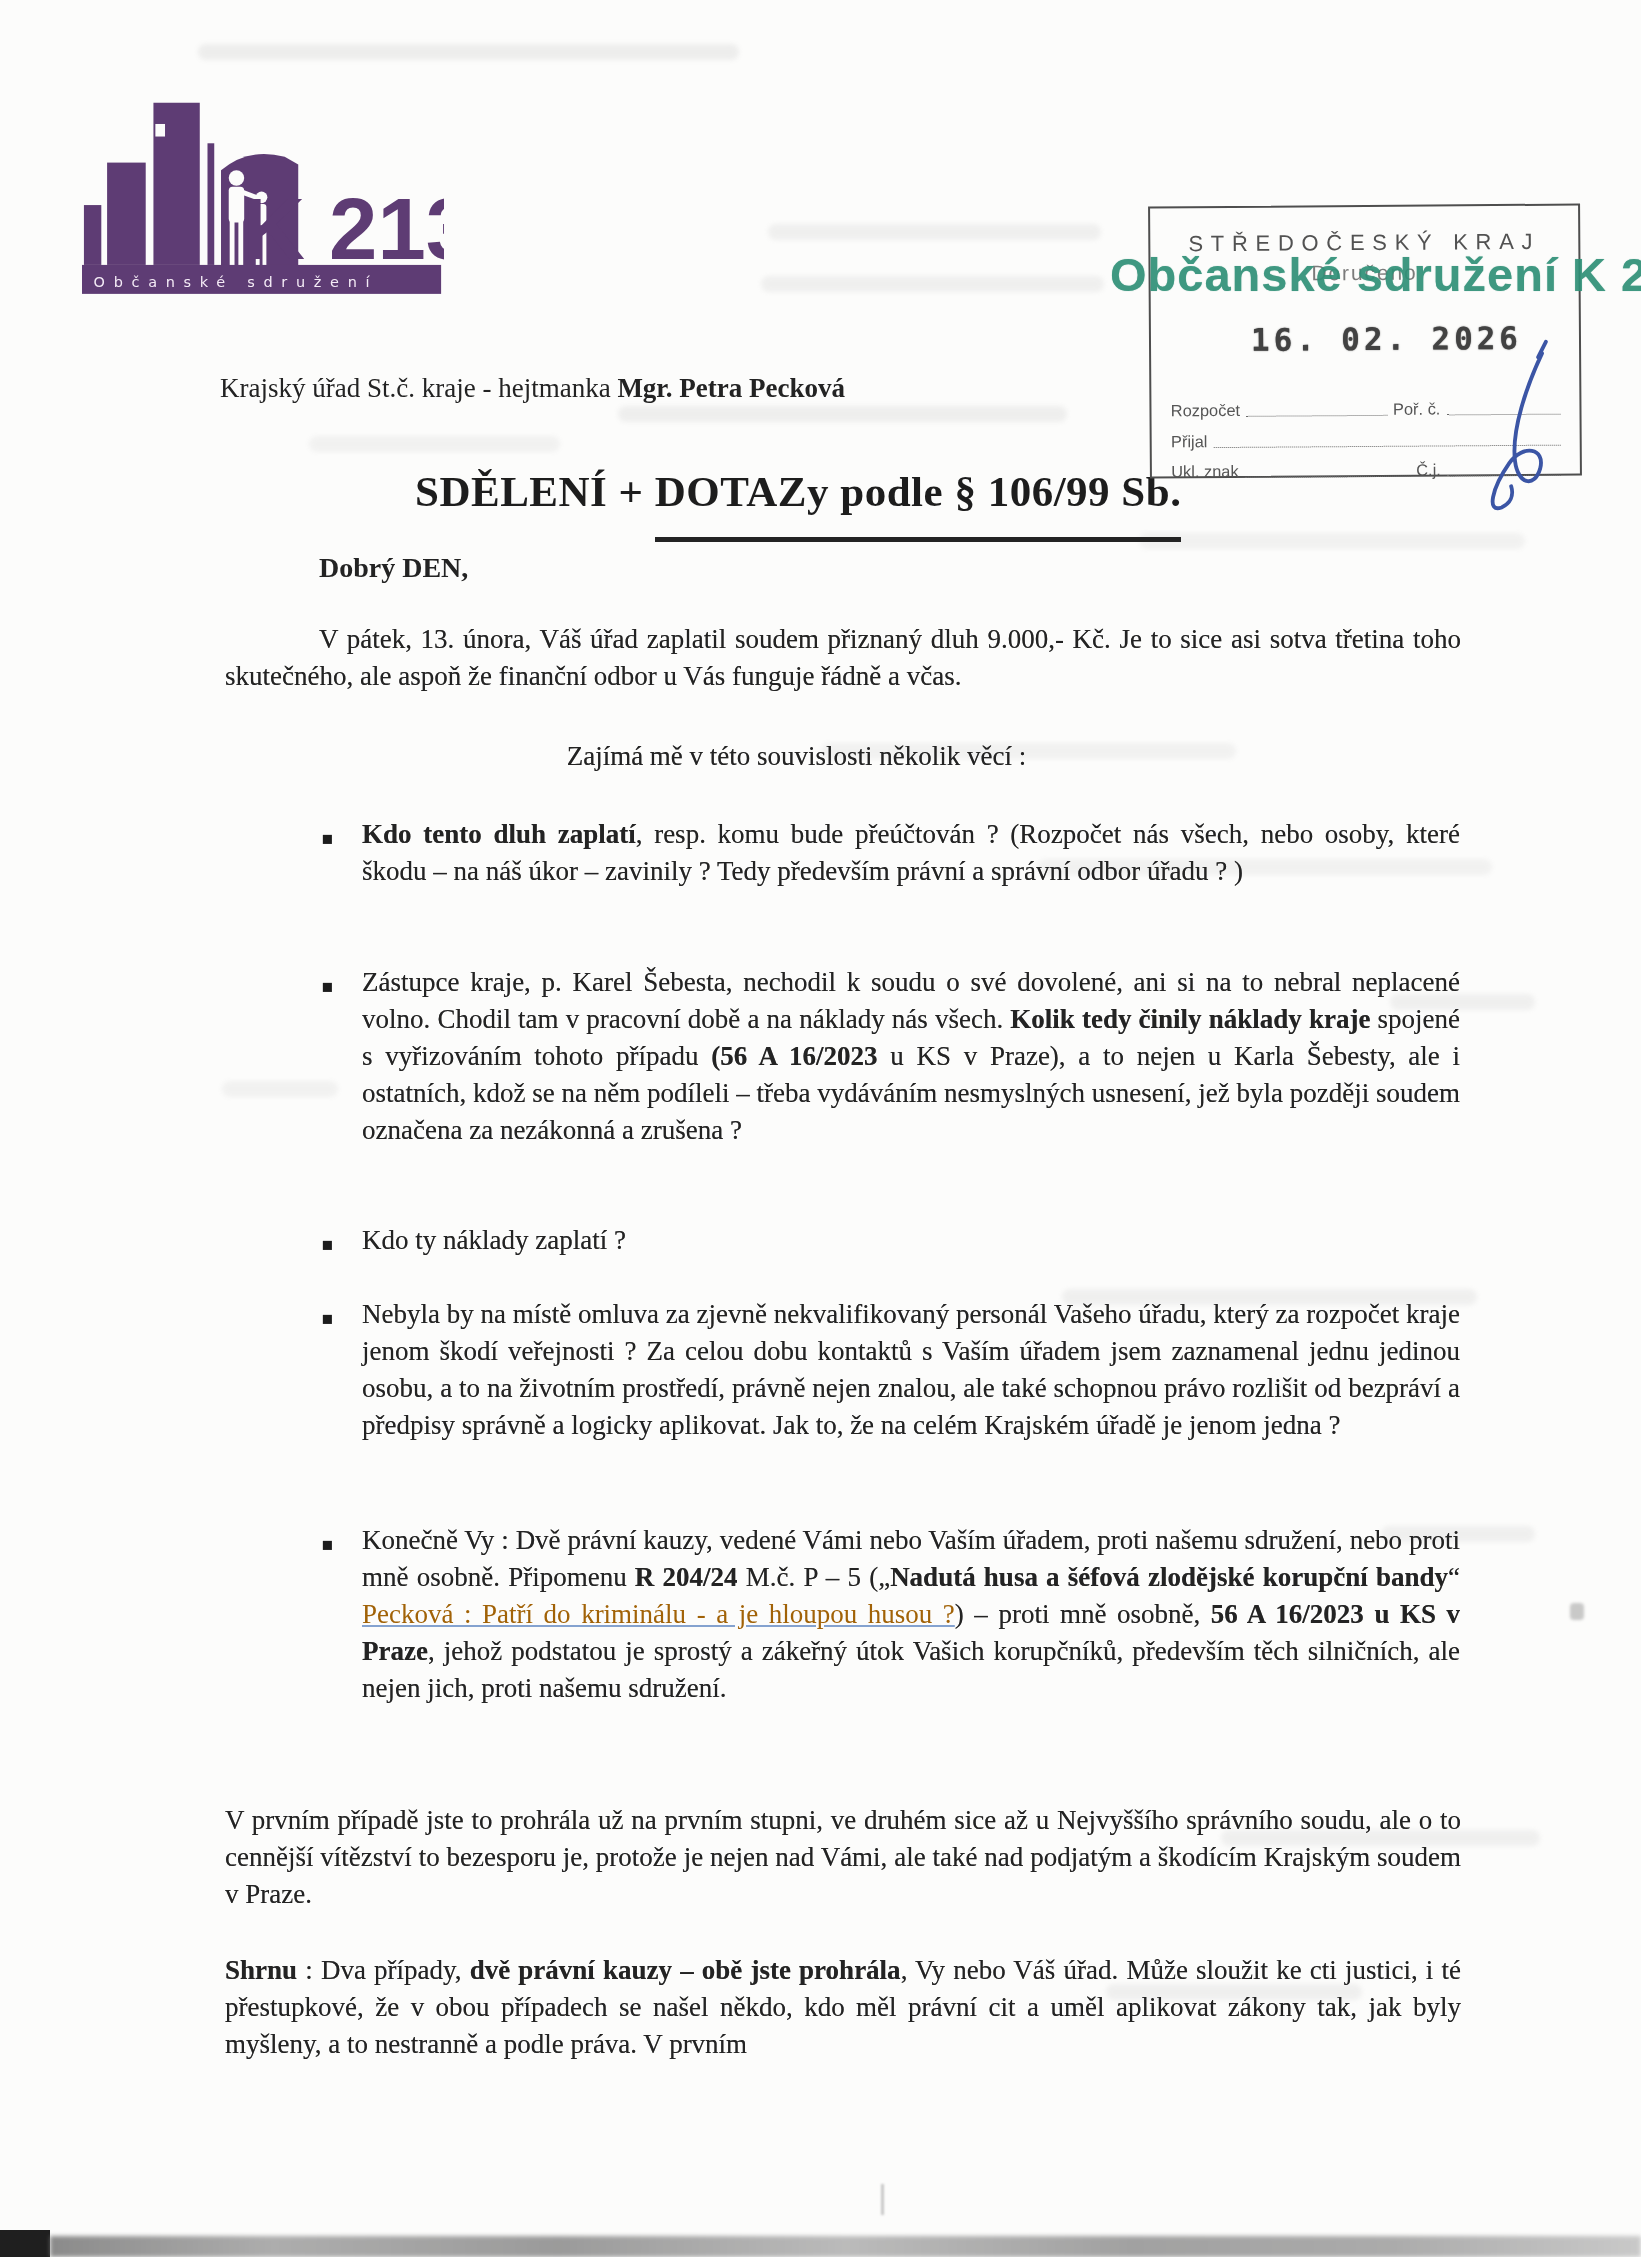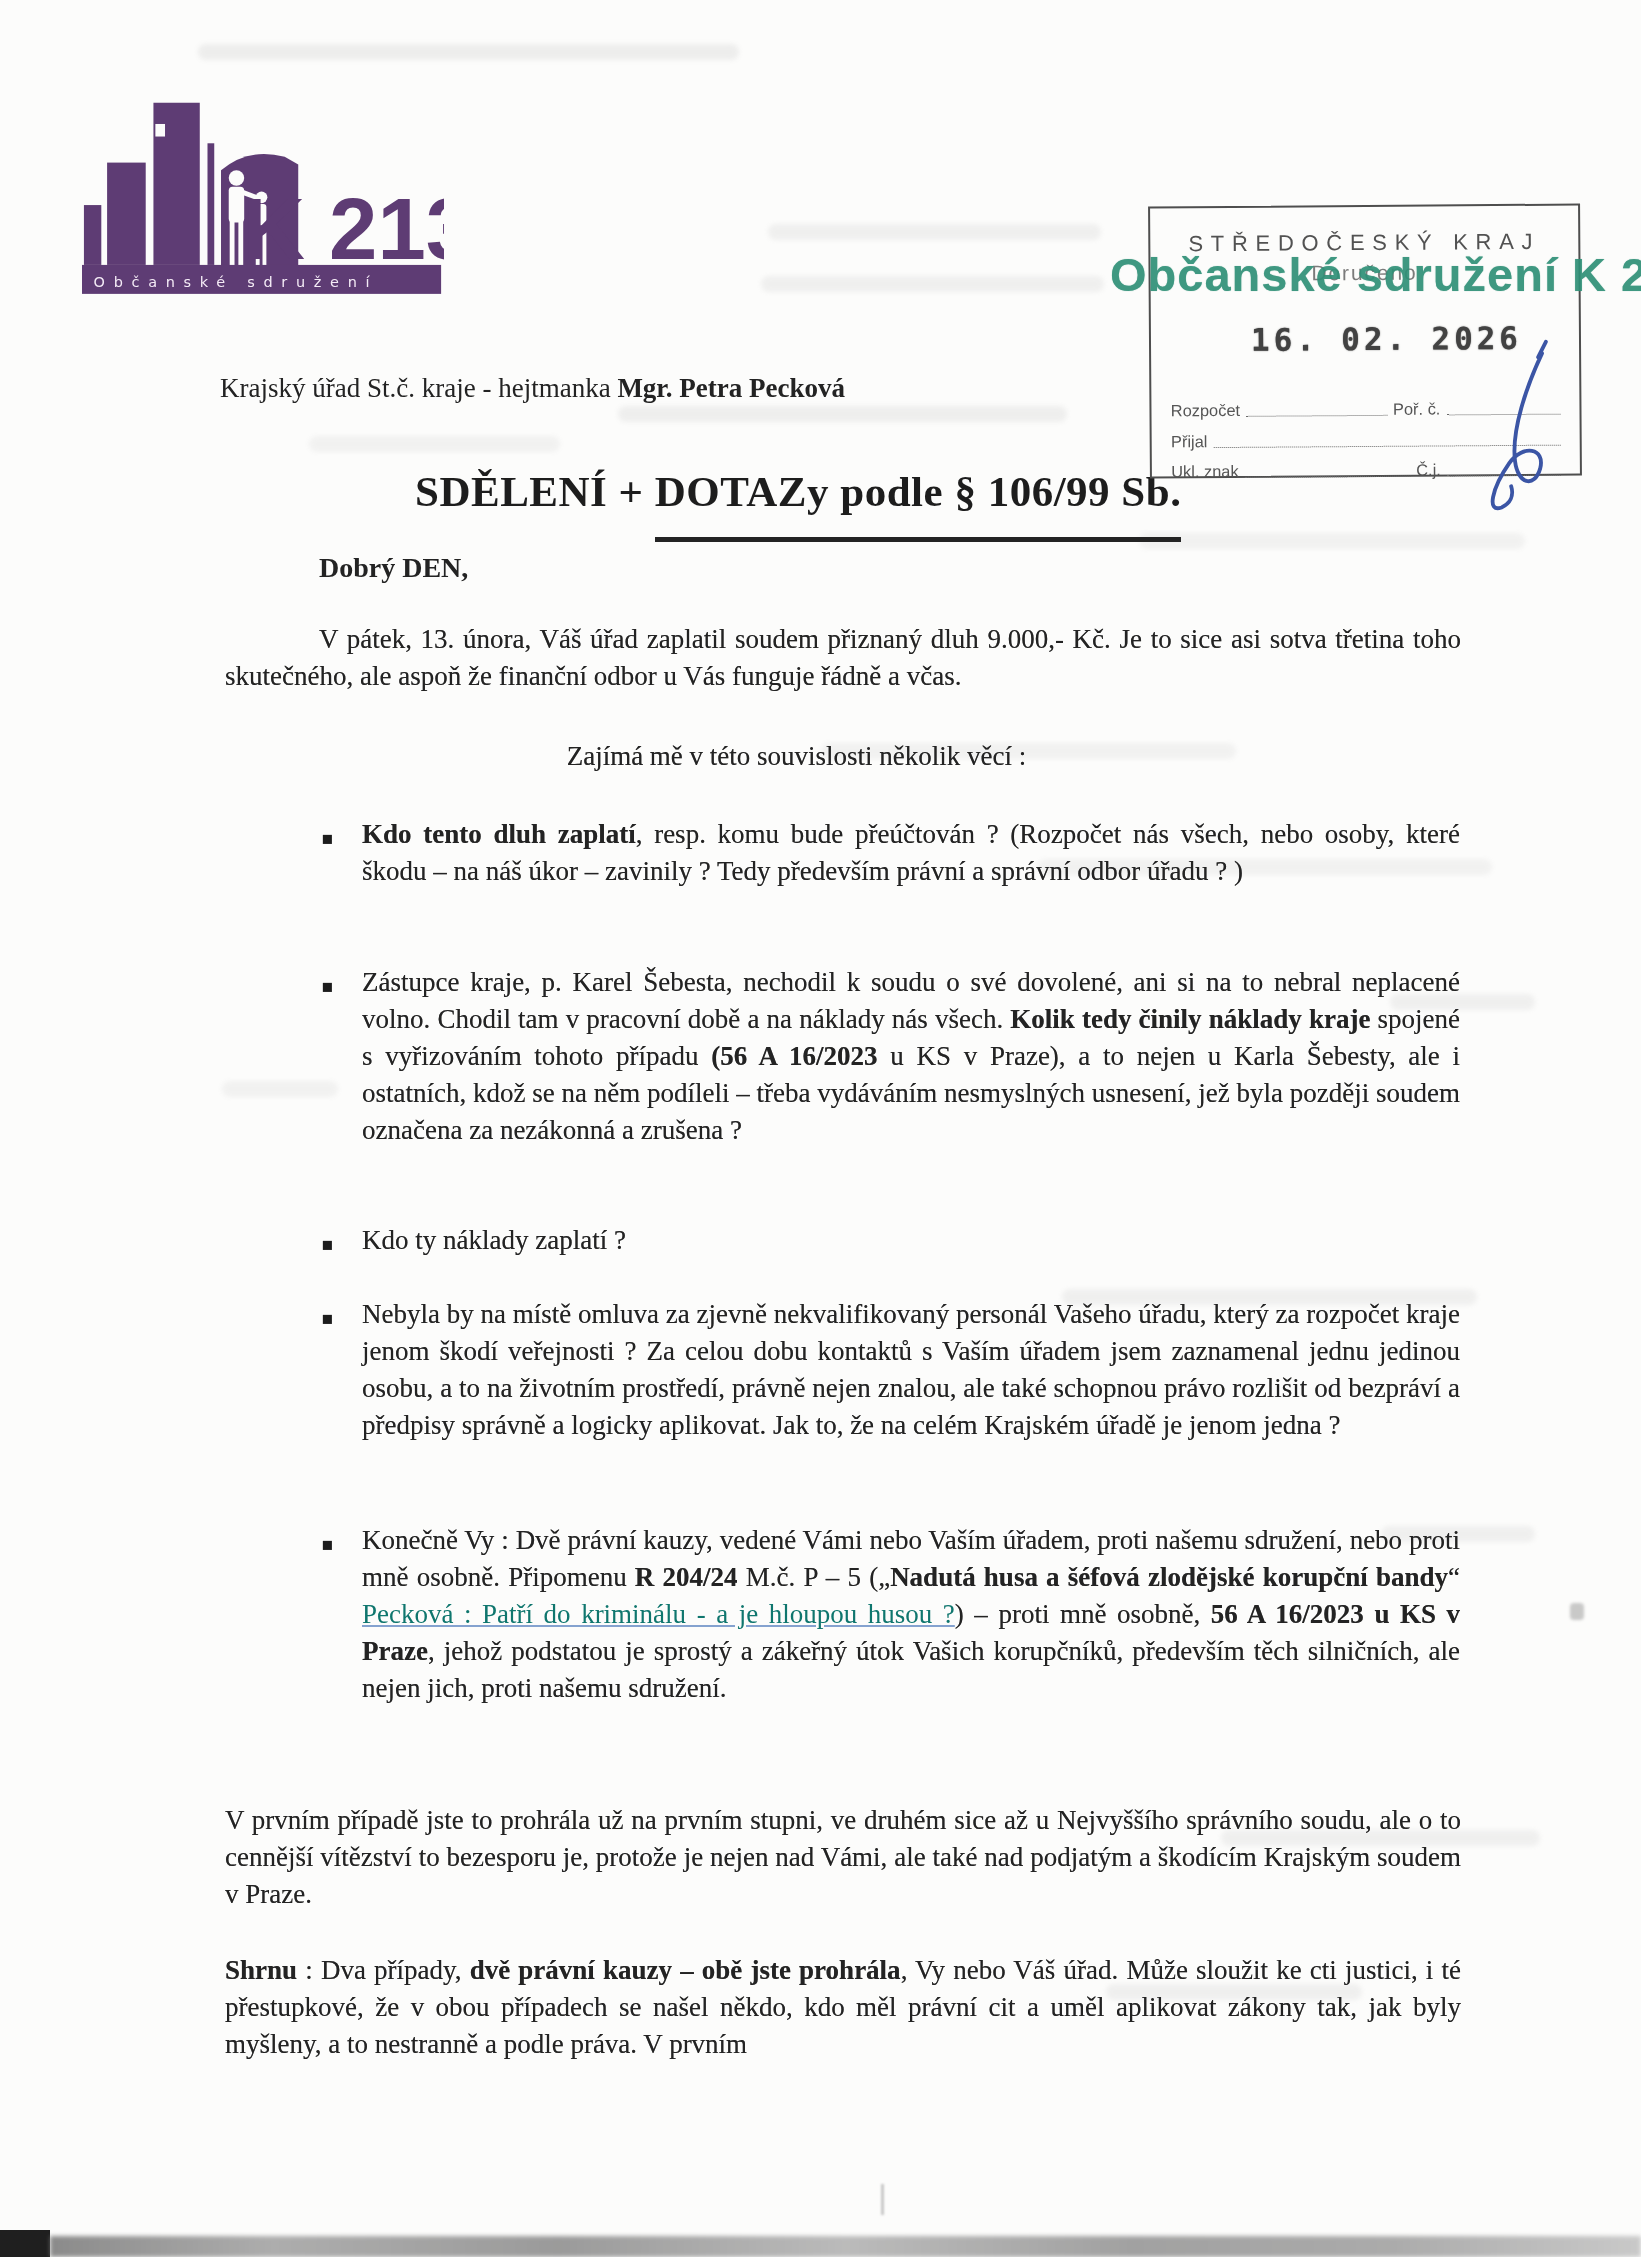--- a/index.html
+++ b/index.html
@@ -1,21 +1,21 @@
 <!DOCTYPE html>
 <html><head>
 <meta charset="utf-8">
 <style>
   html,body{margin:0;padding:0;background:#e8e8e8;}
   .page{position:relative;width:1641px;height:2257px;background:#fcfcfb;overflow:hidden;
         font-family:"Liberation Serif",serif;color:#232323;}
   .doc-text{font-size:27px;line-height:37px;text-align:justify;
             text-shadow:0 0 0.6px rgba(20,20,20,.5);}
   .b{font-weight:bold;}
-  .lnk{color:#0f766e;text-decoration:underline;text-decoration-color:#84a2cf;text-shadow:none;}
+  .lnk{color:#a16207;text-decoration:underline;text-decoration-color:#84a2cf;text-shadow:none;}
   
   .logo{position:absolute;left:82px;top:89px;width:362px;height:208px;}
   
   .green-stamp{position:absolute;left:1110px;top:247px;width:483px;
                font-family:"Liberation Sans",sans-serif;font-weight:bold;font-size:47px;
                color:#2f9077;opacity:.92;letter-spacing:1px;z-index:6;white-space:nowrap;
                text-shadow:0 0 1px rgba(47,144,119,.6);}
   
   .stamp{position:absolute;left:1149px;top:205px;width:432px;height:272px;
          border:2.9px solid #4e4e4e;box-sizing:border-box;transform:rotate(-.4deg);

